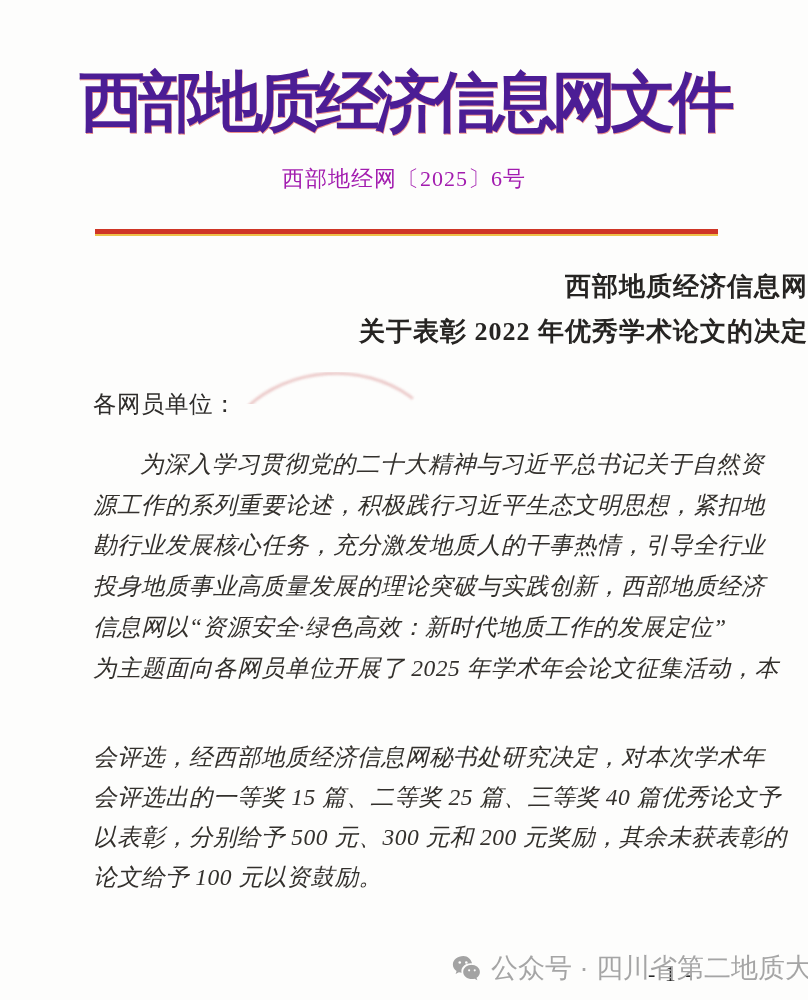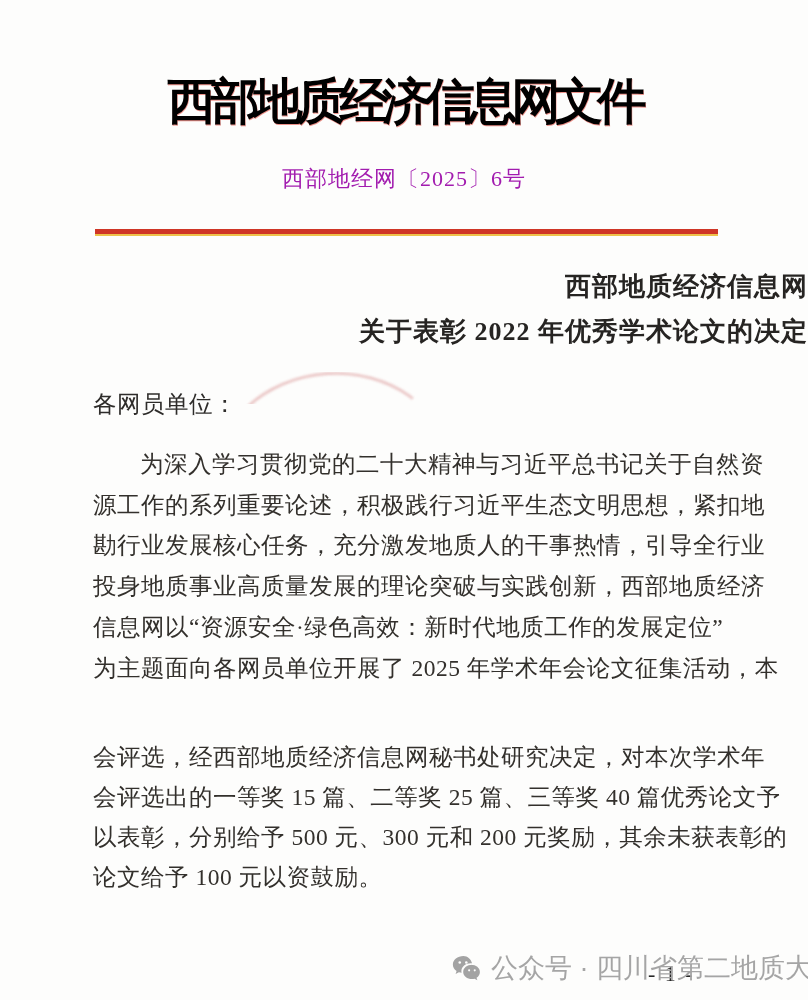--- a/index.html
+++ b/index.html
@@ -14,24 +14,24 @@
     color: #2e2c2a;
   }
 
   
   .red-header {
     position: absolute;
     top: 62px;
     left: 0;
     width: 100%;
     text-align: center;
-    font-size: 49px;
+    font-size: 65px;
     font-weight: bold;
     letter-spacing: -6px;
-    color: #000000;
+    color: #4c1d95;
     line-height: 80px;
     white-space: nowrap;
     text-shadow: 0.5px 0.5px 0 rgba(224,57,43,0.55);
   }
 
   
   .doc-number {
     position: absolute;
     top: 166px;
     left: 0;
@@ -105,20 +105,21 @@
     font-size: 23.5px;
     letter-spacing: 0.5px;
     color: #33302c;
   }
   .paragraph.p1 { top: 444px; line-height: 40.7px; }
   .paragraph.p2 { top: 737px; line-height: 40px; }
   .body-line {
     text-align: justify;
     text-align-last: justify;
     white-space: nowrap;
+    font-style: italic;
   }
   .body-line.indent { text-indent: 47px; }
   .body-line.last { text-align-last: left; }
 
   
   .watermark {
     position: absolute;
     left: 452px;
     top: 950px;
     display: flex;

